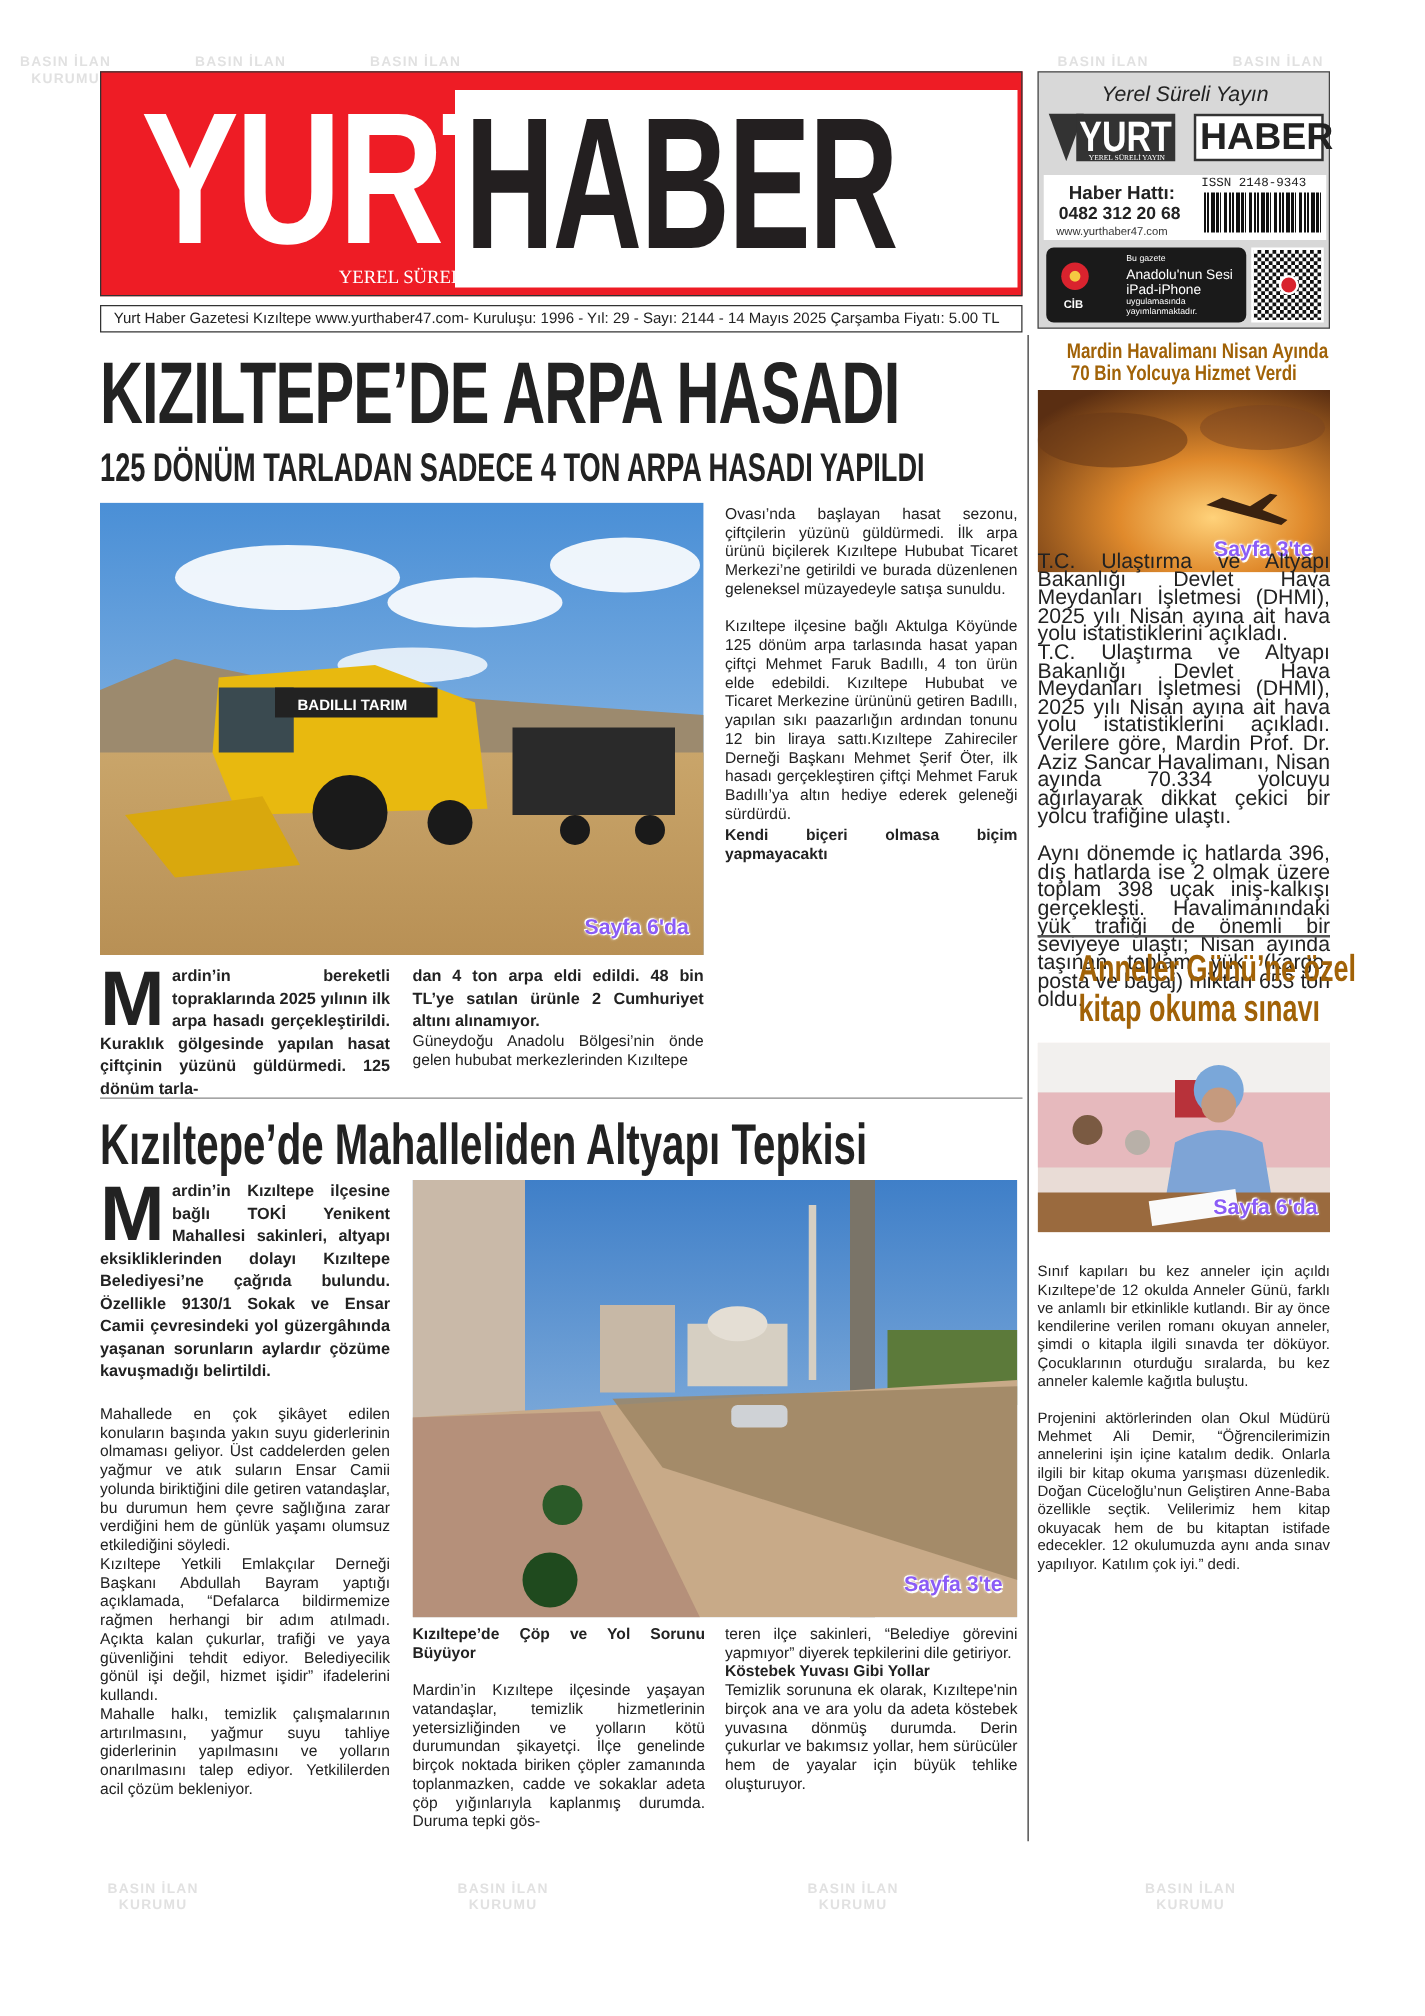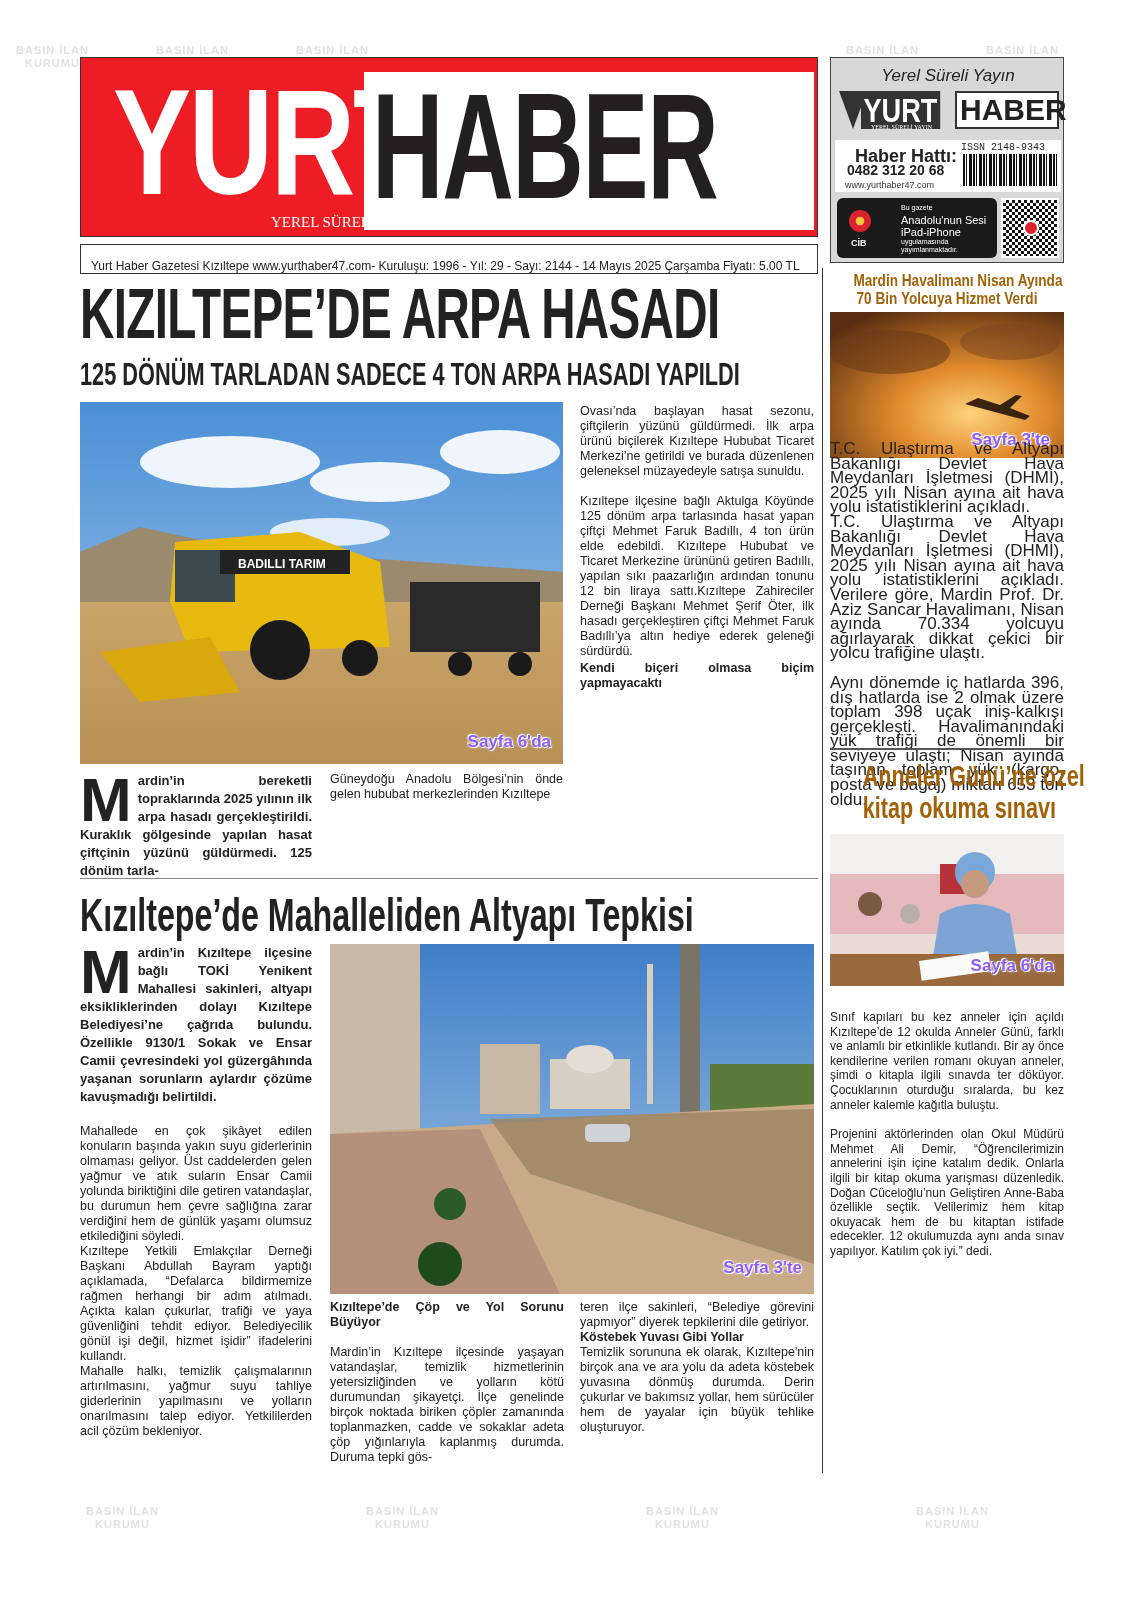--- a/index.html
+++ b/index.html
@@ -10,33 +10,33 @@
   
   .mast { left: 80px; top: 57px; width: 738px; height: 180px; border: 1px solid #333; background: #ee1c25; }
   .mast-yurt { left: 32px; top: 4px; font-family: "Liberation Sans", sans-serif; font-weight: 700;
                font-size: 150px; color: #fff; transform: scaleX(0.78); transform-origin: left top; letter-spacing: -3px; line-height: 160px; }
   .mast-haber-box { left: 283px; top: 14px; width: 450px; height: 158px; background: #fff; }
   .mast-haber { left: 8px; top: -6px; font-weight: 700; font-size: 150px; color: #231f20;
                 transform: scaleX(0.66); transform-origin: left top; letter-spacing: -2px; line-height: 160px; }
   .mast-sub { left: 190px; top: 156px; font-family: "Liberation Serif", serif; font-size: 15px; color: #fff; }
 
   .infobar { left: 80px; top: 244px; width: 738px; height: 22px; border: 1px solid #333; font-size: 12px;
-             padding: 14px 10px; white-space: nowrap; overflow: hidden; color: #222; }
+             padding: 2px 10px; white-space: nowrap; overflow: hidden; color: #222; }
 
   
   .rbox { left: 830px; top: 57px; width: 234px; height: 206px; background: #d8d8d8; border: 1px solid #444; }
   .rbox-title { left: 0; top: 8px; width: 234px; text-align: center; font-style: italic; font-weight: 400; font-size: 17px; color: #222; }
   .rbox-logo { left: 8px; top: 33px; width: 218px; height: 40px; }
   .rbox-tri { left: 0; top: 0; width: 0; height: 0; border-left: 14px solid transparent; border-right: 14px solid transparent; border-top: 38px solid #333; }
   .rbox-yurt { left: 22px; top: 0; height: 38px; background: #333; color: #fff; font-weight: 700; font-size: 34px; line-height: 38px; padding: 0 3px;
                transform: scaleX(0.8); transform-origin: left top; }
   .rbox-haber { left: 116px; top: 0; height: 38px; width: 104px; background: #fff; border: 2px solid #333; color: #222; font-weight: 700; font-size: 30px; line-height: 34px; padding-left: 3px; }
   .rbox-yerel { left: 40px; top: 66px; font-family: "Liberation Serif", serif; font-size: 6px; color: #fff; }
   .rbox-mid { left: 4px; top: 82px; width: 226px; height: 52px; background: #fff; }
-  .hattı-label { left: 20px; top: 6px; font-weight: 700; font-size: 18px; color: #222; }
+  .hattı-label { left: 20px; top: 6px; font-weight: 700; font-size: 15px; color: #222; }
   .hattı-num { left: 12px; top: 22px; font-weight: 700; font-size: 14px; color: #222; }
   .hattı-web { left: 10px; top: 40px; font-size: 9px; color: #333; }
   .issn { left: 126px; top: 2px; font-family: "Liberation Mono", monospace; font-size: 10px; color: #222; }
   .barcode { left: 128px; top: 14px; width: 94px; height: 32px;
              background: repeating-linear-gradient(90deg, #111 0 2px, #fff 2px 3px, #111 3px 4px, #fff 4px 6px, #111 6px 9px, #fff 9px 10px); }
   .app-box { left: 6px; top: 140px; width: 160px; height: 60px; background: #1a1a1a; border-radius: 6px; }
   .cib-emblem { left: 12px; top: 12px; width: 22px; height: 22px; border-radius: 50%; background: radial-gradient(circle, #f5c842 0 25%, #d9232e 30% 100%); }
   .cib-label { left: 14px; top: 40px; font-size: 9px; color: #fff; font-weight: 700; }
   .app-text1 { left: 64px; top: 6px; font-size: 7px; color: #fff; }
   .app-text2 { left: 64px; top: 16px; font-size: 11px; color: #fff; line-height: 12px; }
@@ -154,20 +154,21 @@
     <circle cx="200" cy="248" r="30" fill="#1a1a1a"></circle>
       <circle cx="280" cy="256" r="18" fill="#1a1a1a"></circle>
   </svg>
   <div class="sayfa" style="right:12px;bottom:12px;">Sayfa 6'da</div>
 </div>
 
 <div class="abs text" style="left:80px;top:772px;width:232px;font-weight:700;font-size:13px;line-height:18px;">
   <span class="dropcap">M</span><span>ardin’in bereketli topraklarında 2025 yılının ilk arpa hasadı gerçekleştirildi. Kuraklık gölgesinde yapılan hasat çiftçinin yüzünü güldürmedi. 125 dönüm tarla-</span>
 </div>
 <div class="abs text" style="left:330px;top:772px;width:233px;">
+  <p class="bold" style="font-size:13px;line-height:18px;">dan 4 ton arpa eldi edildi. 48 bin TL’ye satılan ürünle 2 Cumhuriyet altını alınamıyor.</p>
   <p>Güneydoğu Anadolu Bölgesi’nin önde gelen hububat merkezlerinden Kızıltepe</p>
 </div>
 <div class="abs text" style="left:580px;top:404px;width:234px;">
   <p>Ovası’nda başlayan hasat sezonu, çiftçilerin yüzünü güldürmedi. İlk arpa ürünü biçilerek Kızıltepe Hububat Ticaret Merkezi’ne getirildi ve burada düzenlenen geleneksel müzayedeyle satışa sunuldu.</p>
   <div class="gap"></div>
   <p>Kızıltepe ilçesine bağlı Aktulga Köyünde 125 dönüm arpa tarlasında hasat yapan çiftçi Mehmet Faruk Badıllı, 4 ton ürün elde edebildi. Kızıltepe Hububat ve Ticaret Merkezine ürününü getiren Badıllı, yapılan sıkı paazarlığın ardından tonunu 12 bin liraya sattı.Kızıltepe Zahireciler Derneği Başkanı Mehmet Şerif Öter, ilk hasadı gerçekleştiren çiftçi Mehmet Faruk Badıllı’ya altın hediye ederek geleneği sürdürdü.</p>
   <p class="bold" style="margin-top:2px;">Kendi biçeri olmasa biçim yapmayacaktı</p>
   <div class="gap"></div>
 </div>
 

